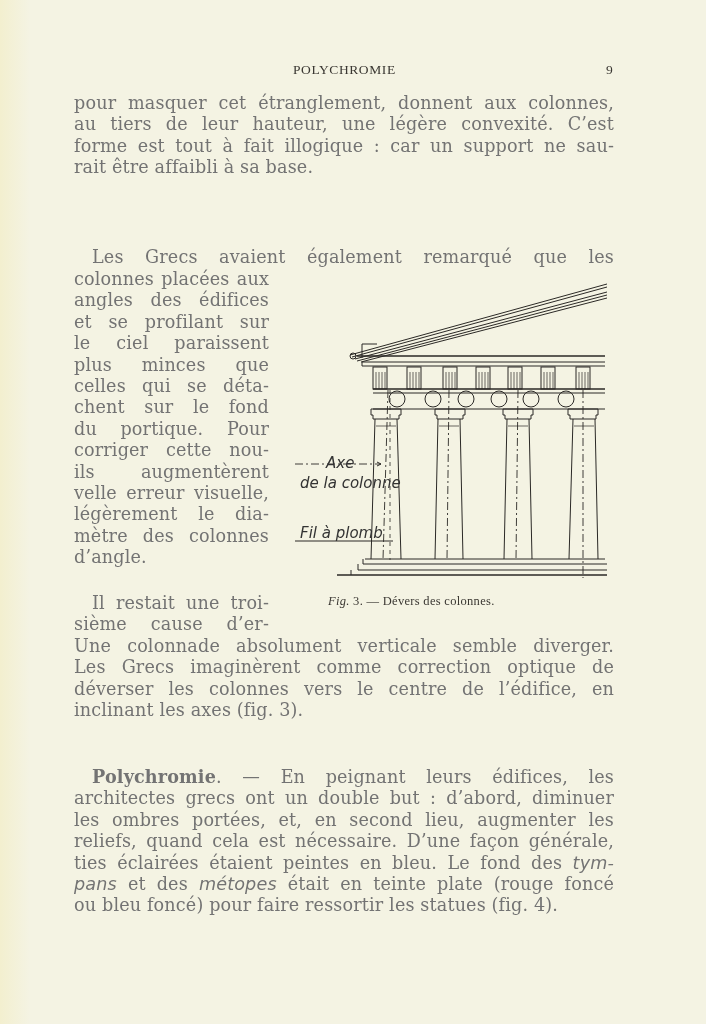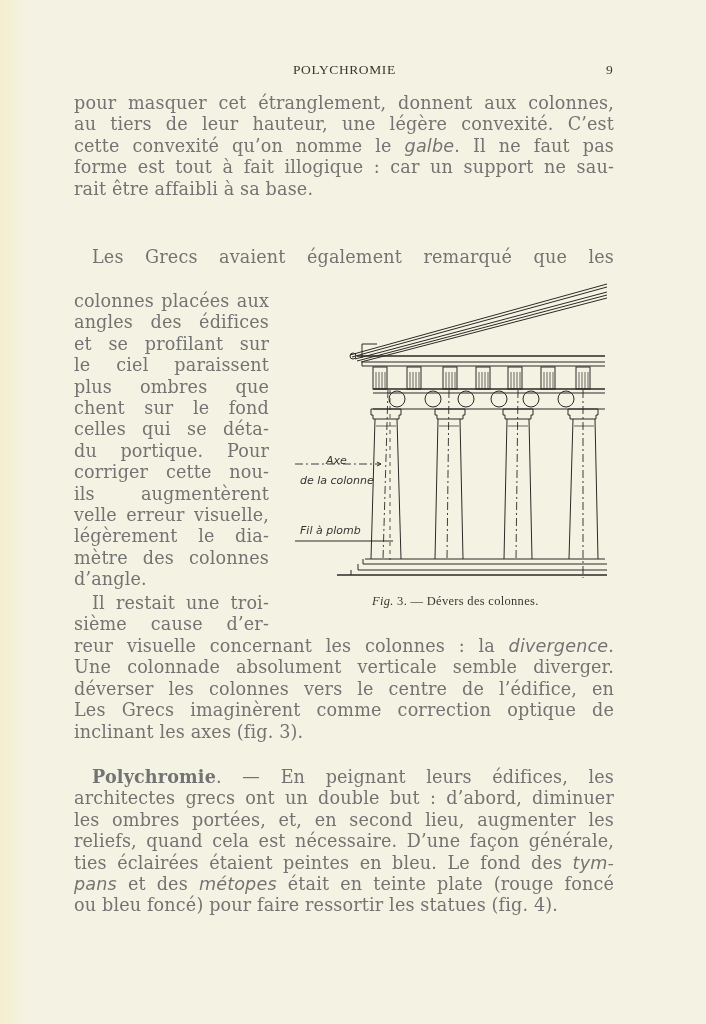--- a/index.html
+++ b/index.html
@@ -39,55 +39,54 @@
   .b { font-weight: bold; }
   .narrow { width: 195px; }
   .figure {
     position: absolute; left: 285px; top: 278px; width: 330px; height: 300px;
   }
   .caption {
     position: absolute; left: 328px; top: 594px;
     font-family: "Liberation Serif", serif; font-size: 12.5px; color: #3a3732;
     letter-spacing: 0.3px;
   }
-  .caption .it { font-family: "Liberation Serif", serif; font-style: italic; margin-left: 44px; }
+  .caption .it { font-family: "Liberation Serif", serif; font-style: italic; }
   .fig-label {
     position: absolute; font-family: "DejaVu Sans", sans-serif; font-style: italic;
-    font-size: 11px; color: #333; white-space: nowrap;
+    font-size: 15px; color: #333; white-space: nowrap;
   }
 </style>
 </head>
 <body>
 
 <div class="page-edge"></div>
 
 <div class="running-head">
   <span class="running-title">POLYCHROMIE</span>
   <span class="page-number">9</span>
 </div>
 
 <div class="text" style="top:93px;">
   <span class="line">pour masquer cet étranglement, donnent aux colonnes,</span>
   <span class="line">au tiers de leur hauteur, une légère convexité. C’est</span>
-  <span class="line"><span>cette convexité qu’on nomme le</span> <span class="it">galbe</span><span>. Il ne faut pas</span></span>
   <span class="line">forme est tout à fait illogique : car un support ne sau-</span>
   <span class="line last">rait être affaibli à sa base.</span>
 </div>
 
 <div class="text" style="top:247px;">
   <span class="line indent">Les Grecs avaient également remarqué que les</span>
 </div>
-<div class="text narrow" style="top:269px;margin-top:22px;">
+<div class="text narrow" style="top:269px;">
   <span class="line">colonnes placées aux</span>
   <span class="line">angles des édifices</span>
   <span class="line">et se profilant sur</span>
   <span class="line">le ciel paraissent</span>
-  <span class="line">plus ombres que</span>
+  <span class="line">plus minces que</span>
+  <span class="line">celles qui se déta-</span>
   <span class="line">chent sur le fond</span>
-  <span class="line">celles qui se déta-</span>
   <span class="line">du portique. Pour</span>
   <span class="line">corriger cette nou-</span>
   <span class="line">ils augmentèrent</span>
   <span class="line">velle erreur visuelle,</span>
   <span class="line">légèrement le dia-</span>
   <span class="line">mètre des colonnes</span>
   <span class="line last">d’angle.</span>
 </div>
 
 <div class="figure">
@@ -178,24 +177,23 @@
 
 <div class="caption">
   <span class="it">Fig.</span><span> 3. — Dévers des colonnes.</span>
 </div>
 
 <div class="text narrow" style="top:593px;">
   <span class="line indent">Il restait une troi-</span>
   <span class="line">sième cause d’er-</span>
 </div>
 <div class="text" style="top:636px;">
-  <span class="line"><span>reur visuelle concernant les colonnes : la</span> <span class="it">divergence</span><span>.</span></span>
   <span class="line">Une colonnade absolument verticale semble diverger.</span>
+  <span class="line">Les Grecs imaginèrent comme correction optique de</span>
   <span class="line">déverser les colonnes vers le centre de l’édifice, en</span>
-  <span class="line">Les Grecs imaginèrent comme correction optique de</span>
   <span class="line last">inclinant les axes (fig. 3).</span>
 </div>
 
 <div class="text" style="top:766px;">
   <span class="line indent"><span class="b">Polychromie</span><span>. — En peignant leurs édifices, les</span></span>
   <span class="line">architectes grecs ont un double but : d’abord, diminuer</span>
   <span class="line">les ombres portées, et, en second lieu, augmenter les</span>
   <span class="line">reliefs, quand cela est nécessaire. D’une façon générale,</span>
   <span class="line"><span>ties éclairées étaient peintes en bleu. Le fond des</span> <span class="it">tym-</span></span>
   <span class="line"><span class="it">pans</span><span> et des </span><span class="it">métopes</span><span> était en teinte plate (rouge foncé</span></span>

